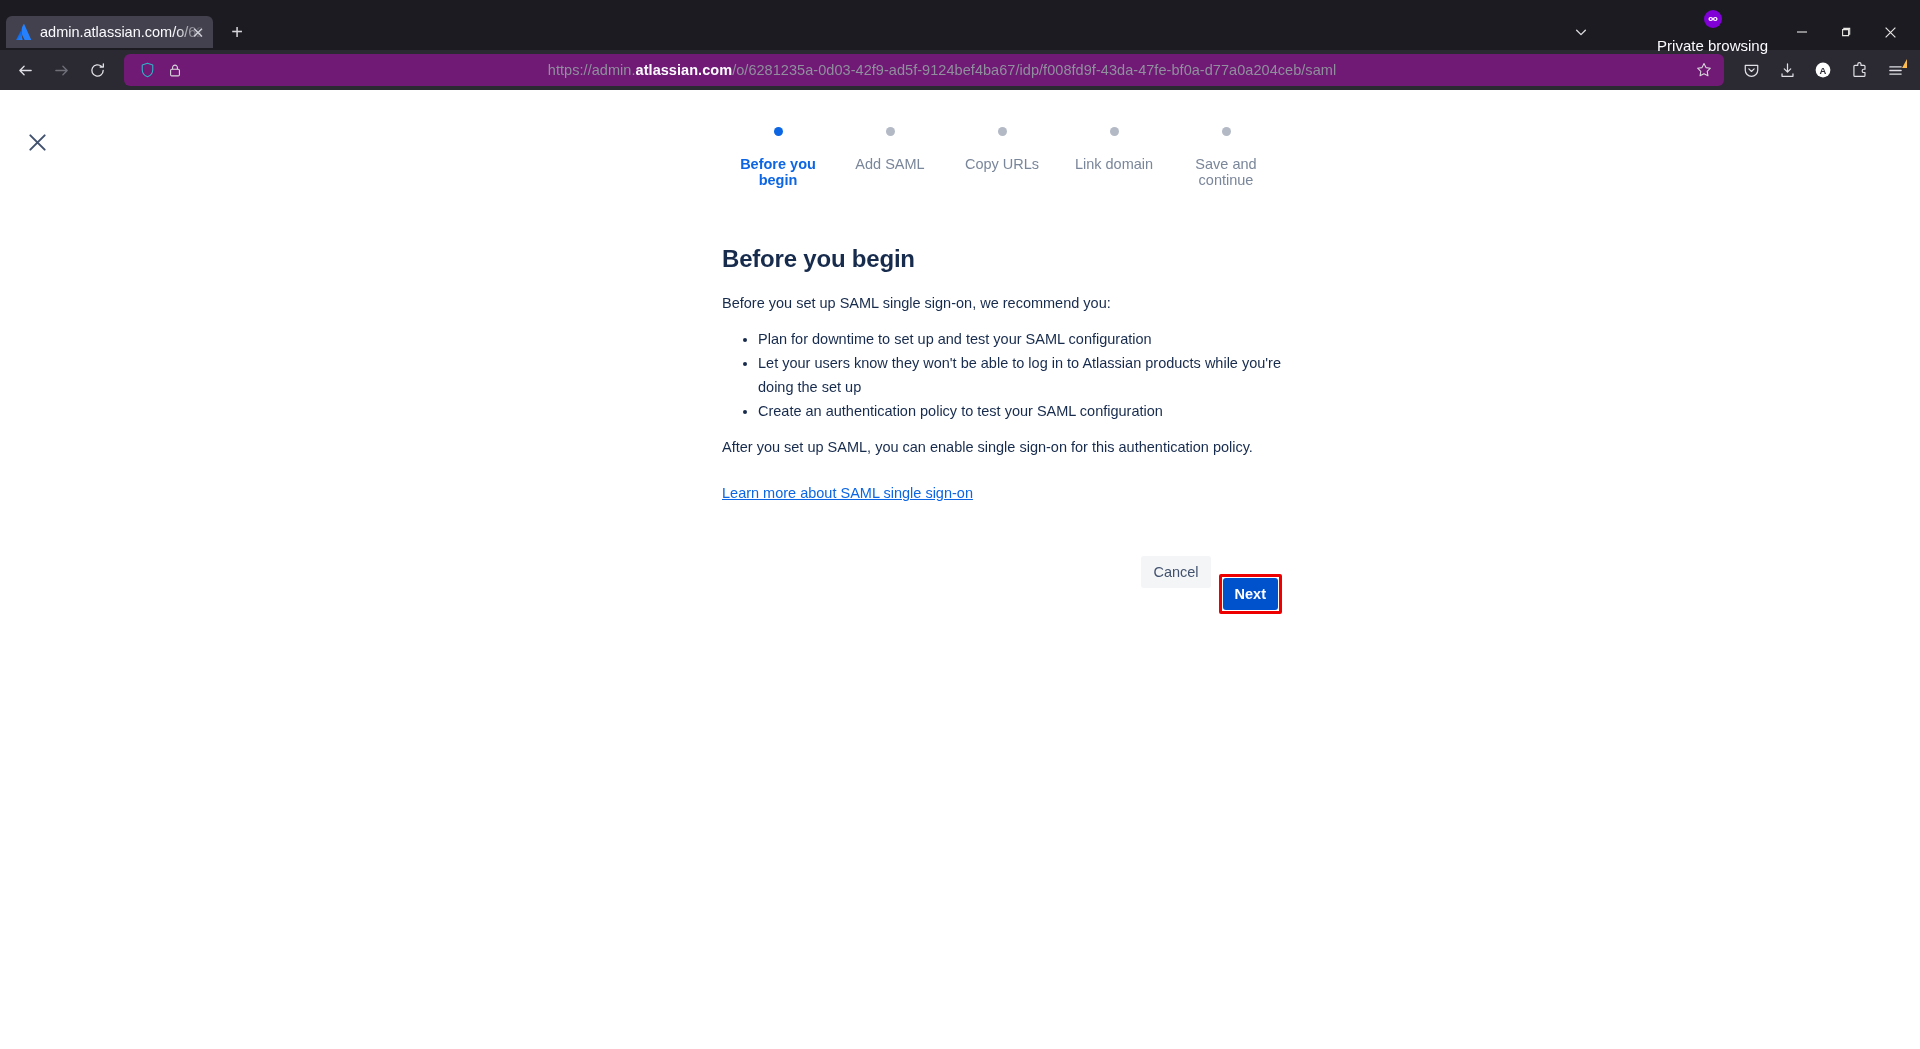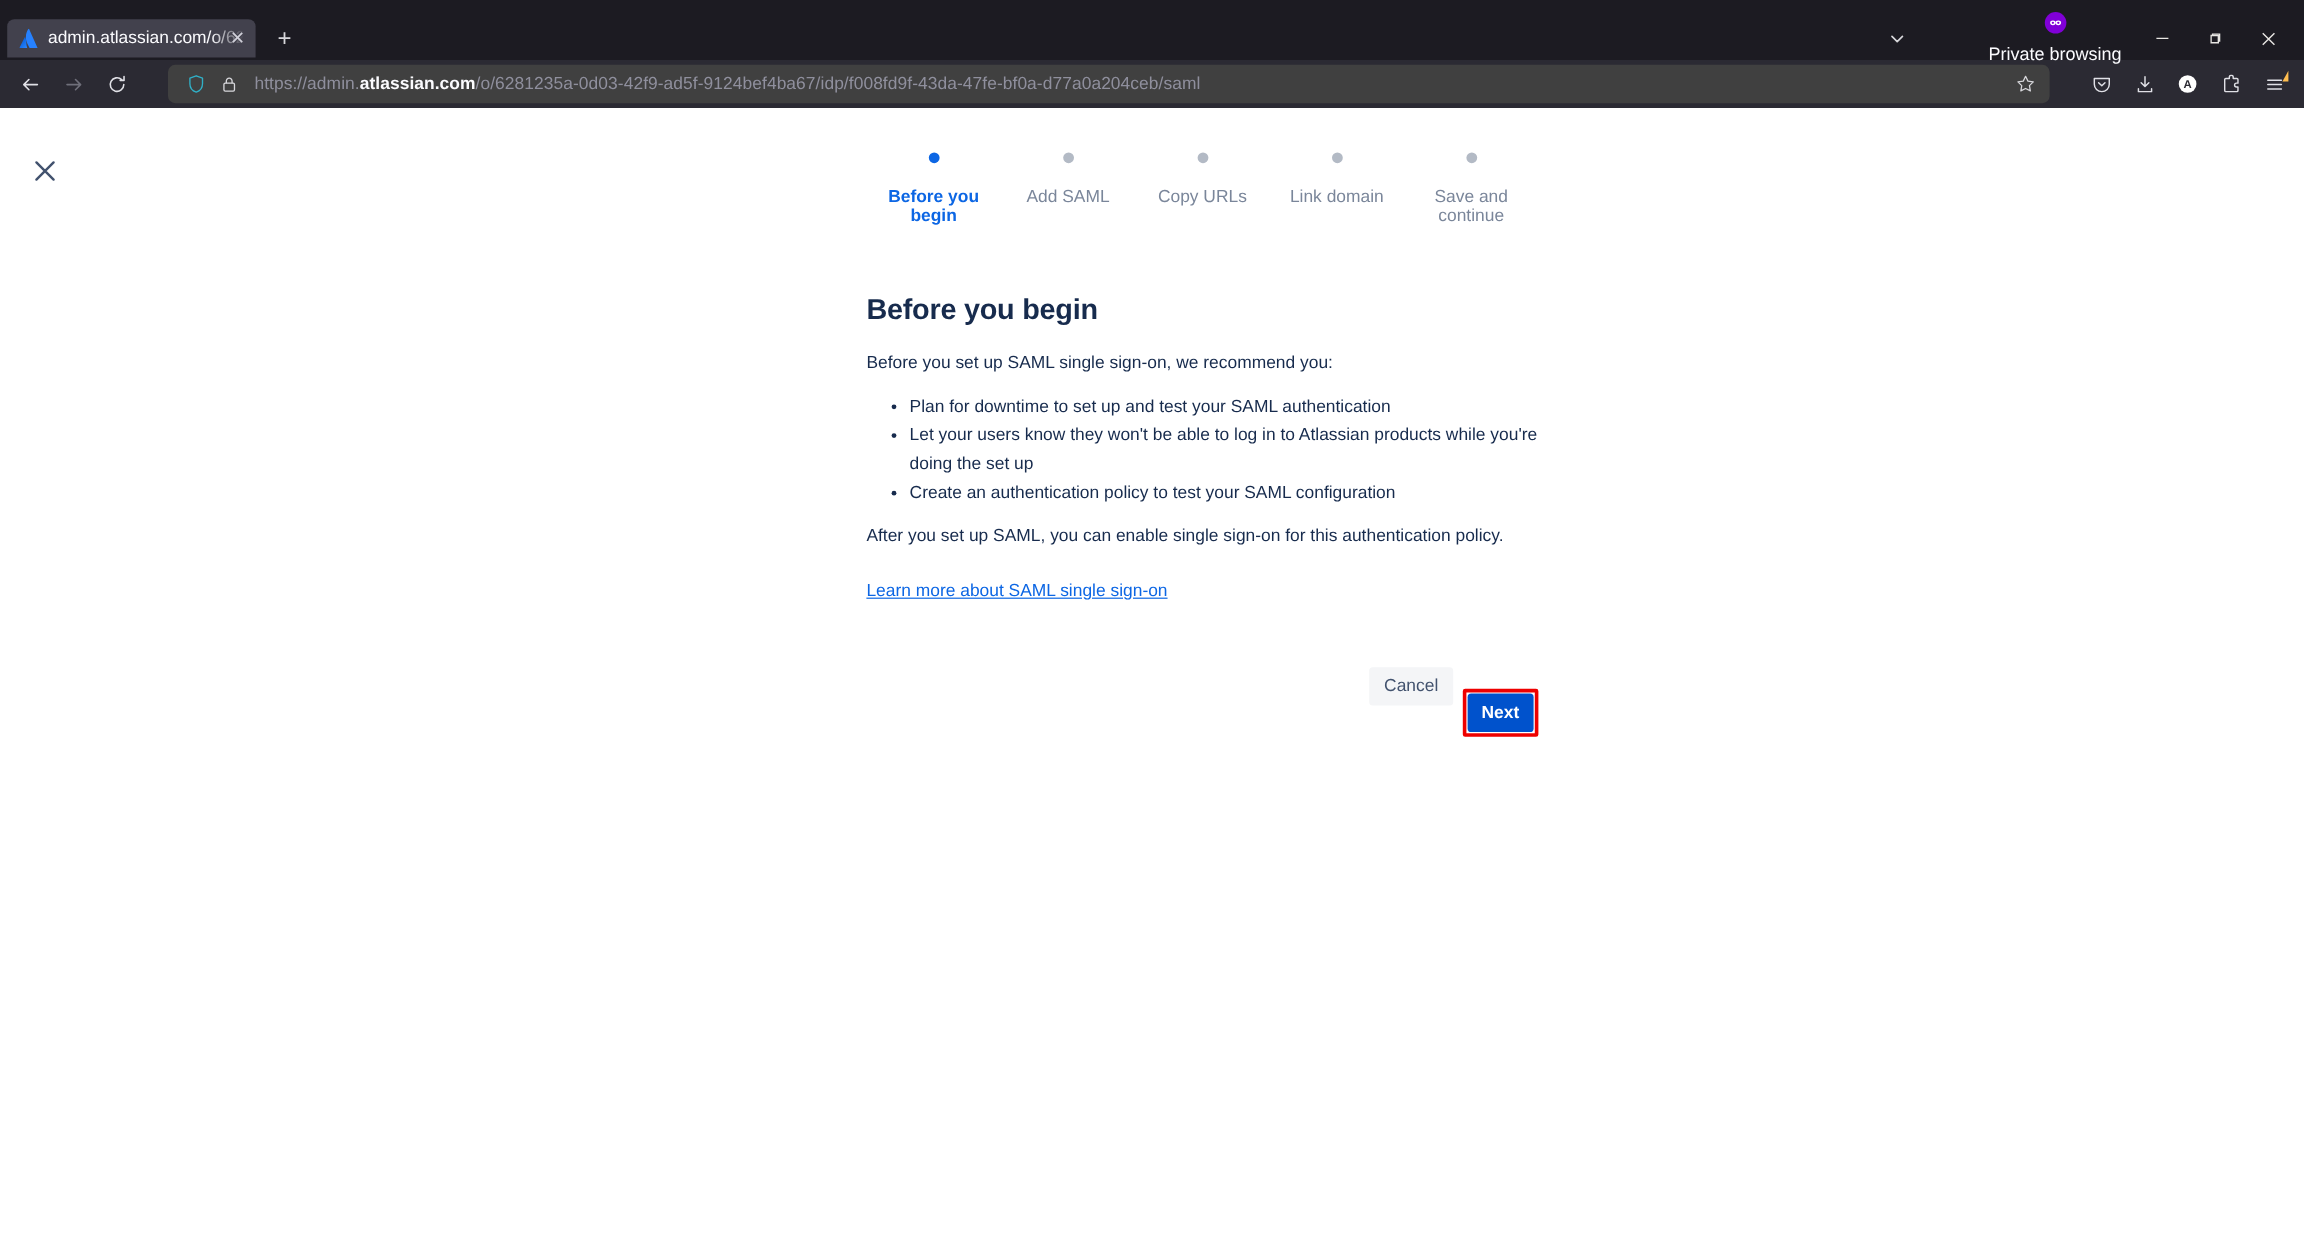--- a/index.html
+++ b/index.html
@@ -125,28 +125,29 @@
     width: 34px; height: 32px;
     display: flex; align-items: center; justify-content: center;
     border-radius: 4px;
     color: #e0e0e6;
   }
   .nav-btn.disabled { color: #6f6f7a; }
 
   .url-bar {
     flex: 1 1 auto;
     height: 32px;
-    background: #404040;
+    background: #701a75;
     border-radius: 6px;
     display: flex;
     align-items: center;
-    margin: 0 24px;
+    margin: 0 8px;
     padding: 0 6px 0 10px;
     gap: 2px;
     min-width: 0;
+    text-align: center;
   }
   .url-icon {
     width: 26px; height: 26px;
     display: flex; align-items: center; justify-content: center;
     flex: 0 0 26px;
   }
   .url-text {
     flex: 1 1 auto;
     color: #8f8f9d;
     font-size: 14.5px;
@@ -478,21 +479,21 @@
         <span class="step-dot"></span>
         <span class="step-label">Save and continue</span>
       </div>
     </div>
 
     <div class="card">
       <h1>Before you begin</h1>
       <p>Before you set up SAML single sign-on, we recommend you:</p>
 
       <ul>
-        <li>Plan for downtime to set up and test your SAML authentication</li>
+        <li>Plan for downtime to set up and test your SAML configuration</li>
         <li>Let your users know they won't be able to log in to Atlassian products while you're doing the set up</li>
         <li>Create an authentication policy to test your SAML configuration</li>
       </ul>
 
       <p class="after-text">After you set up SAML, you can enable single sign-on for this authentication policy.</p>
 
       <a class="learn-link">Learn more about SAML single sign-on</a>
 
       <div class="actions">
         <button class="btn btn-subtle">Cancel</button>

